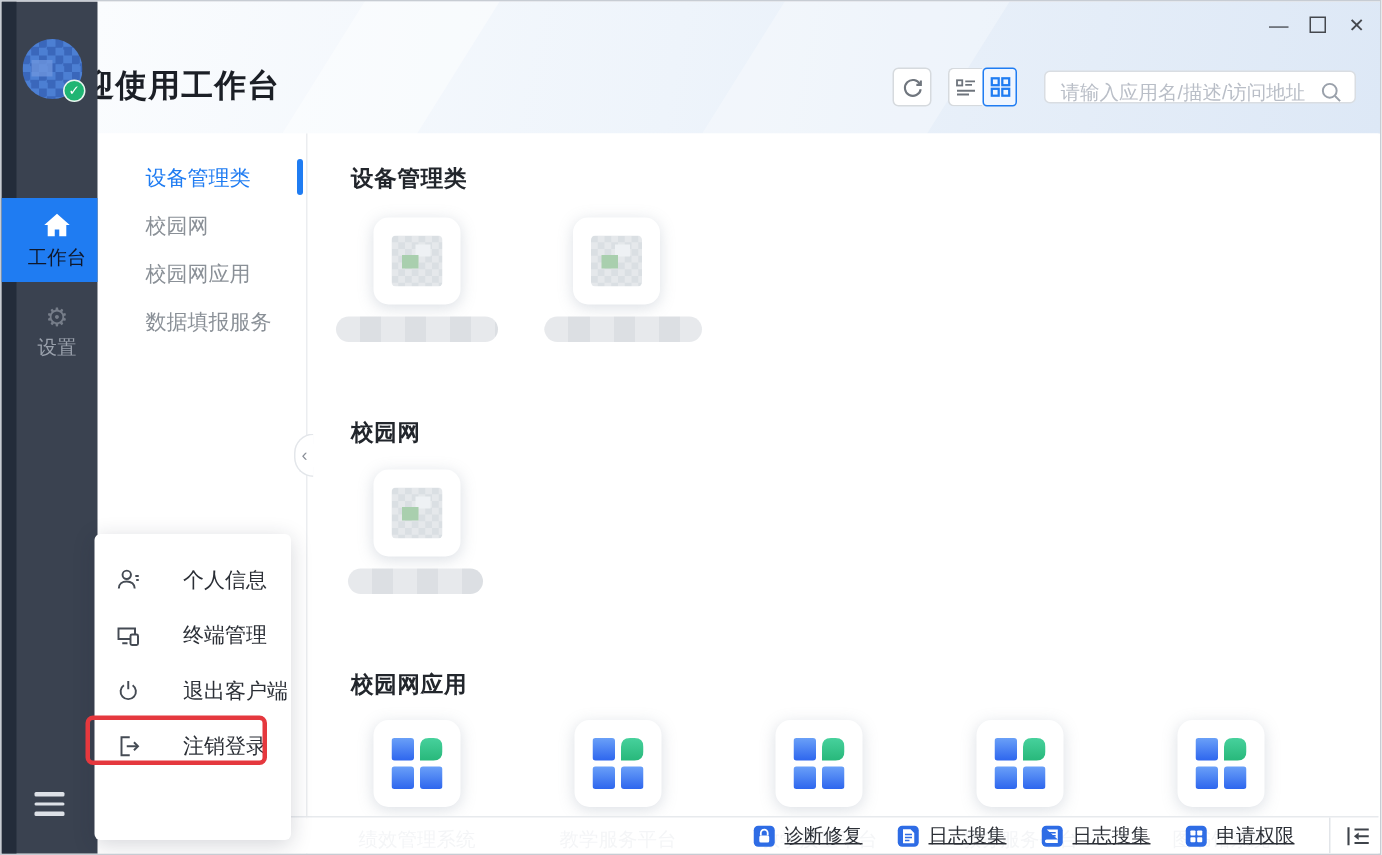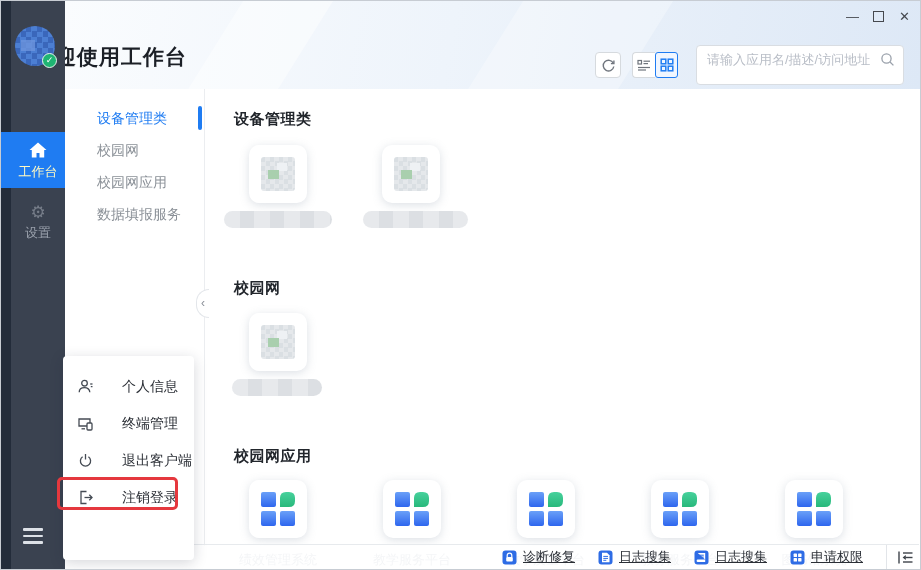--- a/index.html
+++ b/index.html
@@ -9,21 +9,21 @@
 
   
   .sidebar { position:absolute; left:0; top:0; width:64px; height:570px; background:#3a4250; z-index:4; }
   .sidebar-strip { position:absolute; left:0; top:0; width:10px; height:570px; background:#232c3a; }
   .avatar { position:absolute; left:14px; top:25px; width:40px; height:40px; border-radius:50%;
     background:repeating-conic-gradient(#4c7fd3 0% 25%, #3a67bb 25% 50%) 0 0/11px 11px; }
   .avatar::before { content:""; position:absolute; left:6px; top:14px; width:14px; height:11px; background:#6d95dd; opacity:.8; }
   .avatar-badge { position:absolute; left:27px; top:27px; width:15px; height:15px; border-radius:50%;
     background:#1fb573; border:1.5px solid #e8f5ee; color:#fff; font-size:9px; line-height:12px; text-align:center; }
   .side-item { position:absolute; left:10px; width:54px; text-align:center; color:#9aa1ac; font-size:13px; cursor:pointer; }
-  .side-item.active { left:0; width:64px; padding-left:10px; background:#1f7cf2; color:#fef9c3; }
+  .side-item.active { left:0; width:64px; padding-left:10px; background:#1f7cf2; color:#0f172a; }
   .side-item .glyph { display:block; margin:0 auto 4px; }
   #side-workbench { top:131px; height:56px; padding-top:9px; }
   #side-settings  { top:197px; height:48px; padding-top:4px; }
   .gear-glyph { font-size:17px; color:#767d89; display:block; margin-bottom:1px; }
   .hamburger { position:absolute; left:22px; top:527px; width:20px; height:17px; cursor:pointer; }
   .hamburger i { display:block; height:2.6px; background:#dde1e7; margin-bottom:4px; border-radius:1px; }
 
   
   .banner { position:absolute; left:64px; top:0; right:0; height:88px;
     background:linear-gradient(100deg,#fafcfe 0%, #eef4fb 45%, #dde8f6 100%); overflow:hidden; }
@@ -37,21 +37,21 @@
   .maximize-box { width:11px; height:11px; border:1.5px solid #45484e; display:inline-block; margin-top:2px; }
 
   .toolbar { position:absolute; top:44px; right:16px; display:flex; align-items:center; }
   .tool-btn { width:26px; height:26px; border:1px solid #d6dade; border-radius:4px; background:#fff;
     display:flex; align-items:center; justify-content:center; cursor:pointer; }
   .toggle-group { display:flex; margin-left:11px; }
   .toggle { width:23px; height:26px; border:1px solid #d6dade; background:#fff; display:flex; align-items:center; justify-content:center; cursor:pointer; }
   .toggle.left { border-radius:4px 0 0 4px; border-right:none; }
   .toggle.right { border-radius:0 4px 4px 0; }
   .toggle.active { border:1.5px solid #1f7cf2; background:#f0f6ff; border-radius:3px; }
-  .searchbox { position:relative; width:208px; height:40px; margin-left:18px; border:1px solid #d9dde2; border-radius:4px; background:#fff; }
+  .searchbox { position:relative; width:208px; height:22px; margin-left:18px; border:1px solid #d9dde2; border-radius:4px; background:#fff; }
   .searchbox input { position:absolute; left:10px; top:0; width:166px; height:26px; border:none; outline:none; font-size:13px; color:#333; background:transparent; }
   .searchbox input::placeholder { color:#b9bec7; }
   .search-glyph { position:absolute; right:8px; top:6px; }
 
   
   .catnav { position:absolute; left:64px; top:88px; width:139px; bottom:0; background:#fff; z-index:2; }
   .catnav-divider { position:absolute; left:203px; top:88px; width:1px; height:457px; background:#ebedf0; z-index:1; }
   .cat-item { position:relative; height:32px; line-height:32px; padding-left:32px; font-size:14px; color:#8a9097; cursor:pointer; white-space:nowrap; }
   .cat-list { padding-top:13px; }
   .cat-item.active { color:#1f7cf2; }

